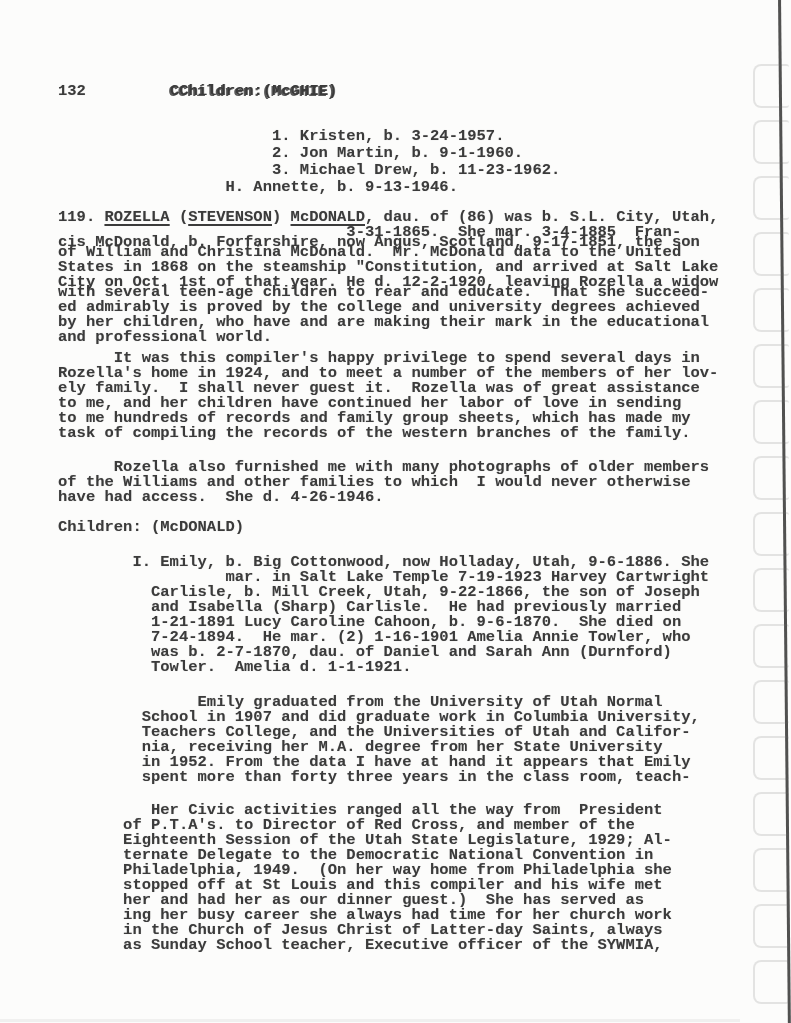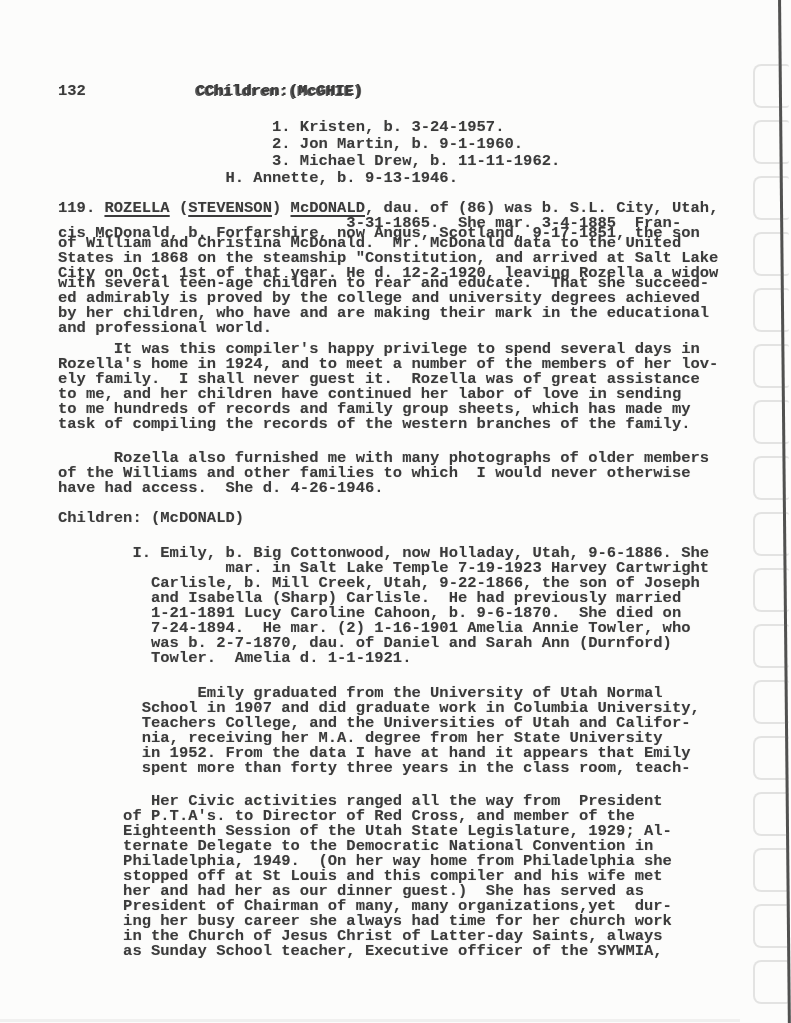--- a/index.html
+++ b/index.html
@@ -8,24 +8,24 @@
     position:relative;width:791px;height:1023px;background:#fcfcfb;
     font-family:"Liberation Mono",monospace;
     font-size:15.5px;font-weight:bold;color:#3b3b3b;
     text-shadow:0 0 1px rgba(0,0,0,0.22);
   }
   .content{position:absolute;left:0;top:0;padding:84px 0 0 58px;width:733px;}
   .line{height:15px;line-height:15px;white-space:pre;}
   .line.tight{margin-top:-5px;}
   .u{text-decoration:underline;text-underline-offset:3px;text-decoration-thickness:1.5px;}
   .header-row{height:15px;line-height:15px;white-space:pre;}
-  .hdr{margin-left:110px;text-align:center;}
+  .hdr{margin-left:84px;text-align:center;}
   .overstrike{text-shadow:-1.5px 0.5px 0 rgba(59,59,59,0.85),0.5px -0.5px 0 rgba(59,59,59,0.45);}
   
-  .mcghie-list{margin-top:20px;}
+  .mcghie-list{margin-top:29px;}
   .mcghie-list .line{height:17px;line-height:17px;}
   .rozella-main{margin-top:14px;}
   .compiler-para{margin-top:6px;}
   .photos-para{margin-top:19px;}
   .children-mcdonald{margin-top:15px;}
   .emily-item{margin-top:20px;}
   .emily-graduated{margin-top:20px;}
   .emily-civic{margin-top:18px;}
   
   .edge-line{position:absolute;left:778px;top:-4px;width:2.5px;height:1035px;
@@ -39,21 +39,21 @@
 </head>
 <body>
 
 <div class="page">
   <div class="content">
     <div class="header-row"><span>132</span><span class="hdr overstrike">CChildren:(McGHIE)</span></div>
     <div id="doc">
         <div class="block mcghie-list">
           <div class="line">                       1. Kristen, b. 3-24-1957.</div>
           <div class="line">                       2. Jon Martin, b. 9-1-1960.</div>
-          <div class="line">                       3. Michael Drew, b. 11-11-1962.</div>
+          <div class="line">                       3. Michael Drew, b. 11-23-1962.</div>
           <div class="line">                  H. Annette, b. 9-13-1946.</div>
         </div>
         <div class="block rozella-main">
           <div class="line"><span>119. </span><span class="u">ROZELLA</span><span> (</span><span class="u">STEVENSON</span><span>) </span><span class="u">McDONALD</span><span>, dau. of (86) was b. S.L. City, Utah,</span></div>
           <div class="line">                               3-31-1865.  She mar. 3-4-1885  Fran-</div>
           <div class="line tight">cis McDonald, b. Forfarshire, now Angus, Scotland, 9-17-1851, the son</div>
           <div class="line tight">of William and Christina McDonald.  Mr. McDonald data to the United</div>
           <div class="line">States in 1868 on the steamship "Constitution, and arrived at Salt Lake</div>
           <div class="line">City on Oct. 1st of that year. He d. 12-2-1920, leaving Rozella a widow</div>
           <div class="line tight">with several teen-age children to rear and educate.  That she succeed-</div>
@@ -96,21 +96,20 @@
           <div class="line">         spent more than forty three years in the class room, teach-</div>
         </div>
         <div class="block emily-civic">
           <div class="line">          Her Civic activities ranged all the way from  President</div>
           <div class="line">       of P.T.A's. to Director of Red Cross, and member of the</div>
           <div class="line">       Eighteenth Session of the Utah State Legislature, 1929; Al-</div>
           <div class="line">       ternate Delegate to the Democratic National Convention in</div>
           <div class="line">       Philadelphia, 1949.  (On her way home from Philadelphia she</div>
           <div class="line">       stopped off at St Louis and this compiler and his wife met</div>
           <div class="line">       her and had her as our dinner guest.)  She has served as</div>
-          <div class="line">       President of Chairman of many, many organizations,yet  dur-</div>
           <div class="line">       ing her busy career she always had time for her church work</div>
           <div class="line">       in the Church of Jesus Christ of Latter-day Saints, always</div>
           <div class="line">       as Sunday School teacher, Executive officer of the SYWMIA,</div>
         </div>
       </div>
   </div>
   <div class="edge-line"></div>
   <div class="binding" id="binding">
       <div class="hole" style="top: 64px;"></div>
       <div class="hole" style="top: 120px;"></div>

